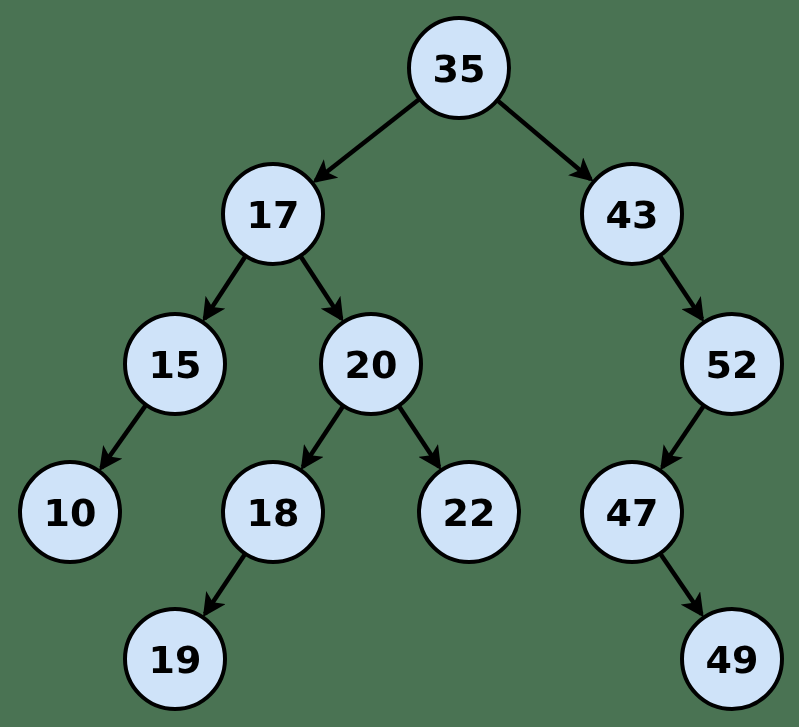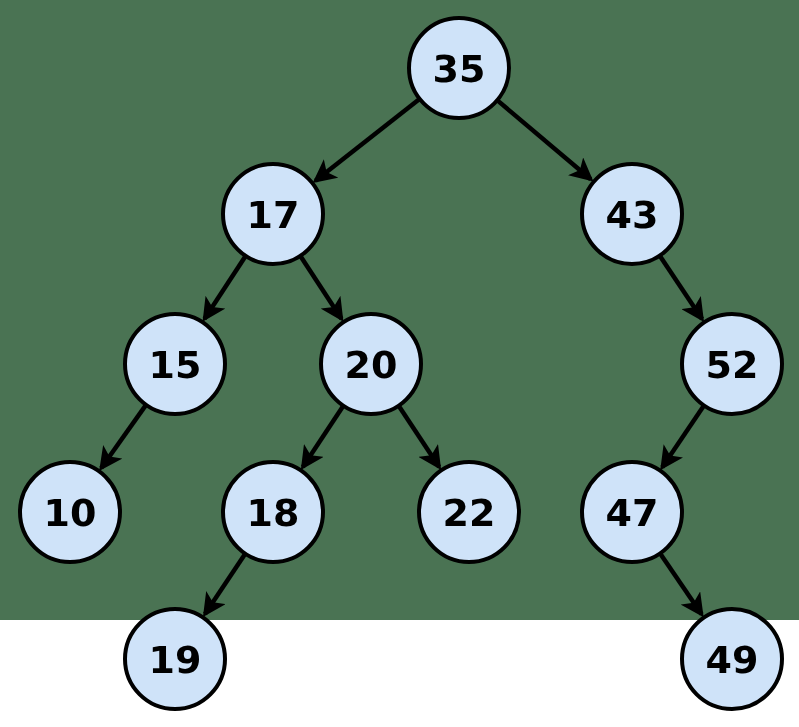--- a/index.html
+++ b/index.html
@@ -9,21 +9,21 @@
   }
   body {
     width: 799px;
     height: 727px;
     overflow: hidden;
     font-family: "DejaVu Sans", sans-serif;
   }
   #tree-canvas {
     position: relative;
     width: 799px;
-    height: 620px;
+    height: 727px;
     background: #4a7353;
   }
   #tree-svg {
     position: absolute;
     top: 0;
     left: 0;
     width: 799px;
     height: 727px;
     display: block;
   }

